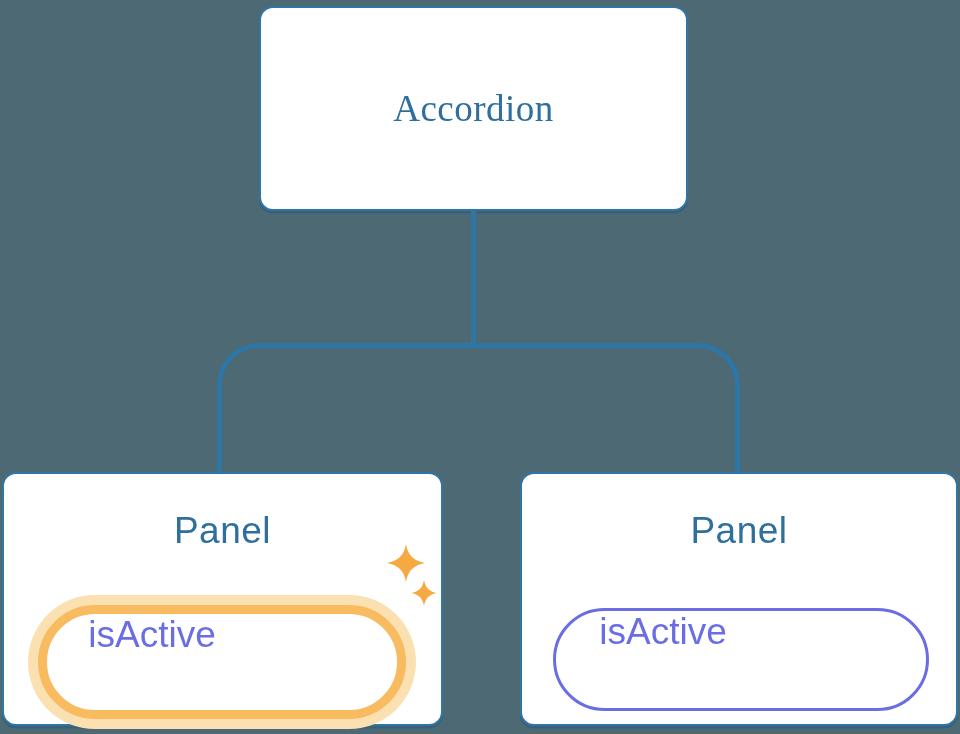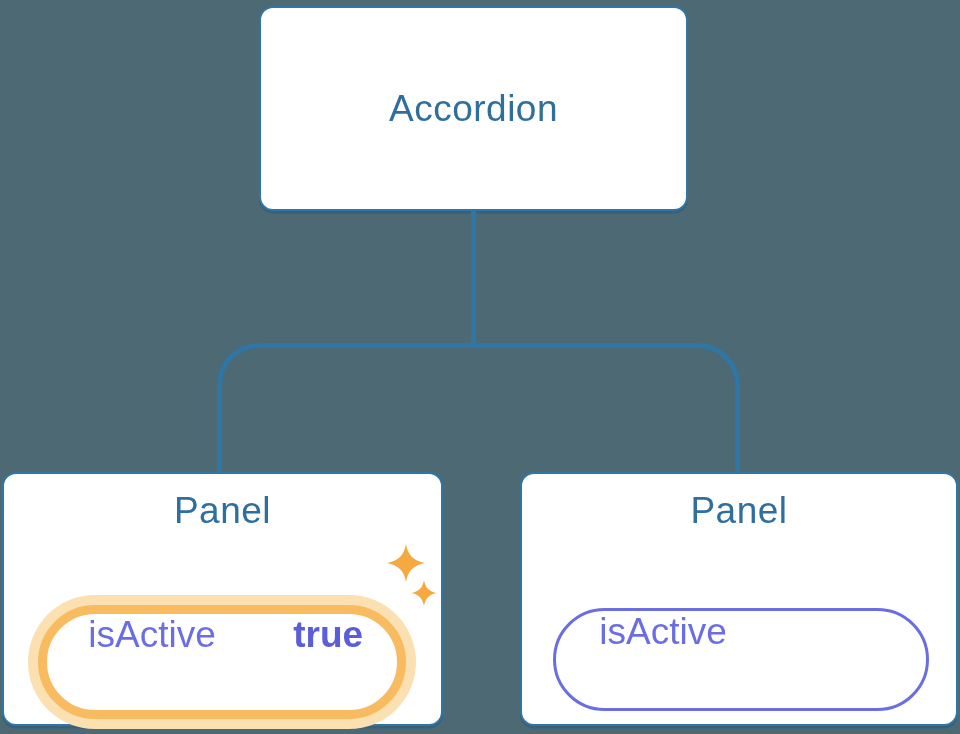--- a/index.html
+++ b/index.html
@@ -18,31 +18,31 @@
   .node {
     position: absolute;
     background: var(--node-fill, #FFFFFF);
     border: 2.5px solid var(--node-border-blue, #3076A5);
     border-radius: 14px;
     box-shadow: 0 2.5px 0 rgba(40, 90, 125, 0.55);
   }
   .node-root {
     left: 259px; top: 6px;
     width: 429px; height: 205px;
-    display: flex; align-items: center; justify-content: center;
+    display: flex; align-items: center; justify-content: center; font-family: Liberation Serif, serif;
   }
   .node-title, .panel-title {
     font-size: 37px;
     font-weight: 500;
     letter-spacing: 0.5px;
     color: var(--title-blue, #2E6F9E);
   }
   .panel-left  { left: 2px;   top: 472px; width: 441px; height: 254px; }
   .panel-right { left: 520px; top: 472px; width: 438px; height: 254px; }
-  .panel-title { text-align: center; margin-top: 16px; }
+  .panel-title { text-align: center; margin-top: 36px; }
 
   
   .connector-stem {
     position: absolute;
     left: 471px; top: 211px;
     width: 5px; height: 134px;
     background: var(--connector-blue, #2D76A6);
   }
   .connector-branch {
     position: absolute;
@@ -115,21 +115,20 @@
 
   <div class="connector-stem"></div>
   <div class="connector-branch"></div>
 
   <div class="node panel-left">
     <div class="panel-title">Panel</div>
 
     <div class="pill pill-active">
       <div class="cell cell-name">isActive</div>
       <div class="divider divider-active"></div>
-      <div class="cell cell-value value-bold">true</div>
     </div>
 
     <span class="sparkle sparkle-big">
       <svg viewBox="0 0 32 32" aria-hidden="true">
         <path fill="currentColor" d="M16 0 C17.6 9.4 22.6 14.4 32 16 C22.6 17.6 17.6 22.6 16 32 C14.4 22.6 9.4 17.6 0 16 C9.4 14.4 14.4 9.4 16 0 Z"></path>
       </svg>
     </span>
     <span class="sparkle sparkle-small">
       <svg viewBox="0 0 32 32" aria-hidden="true">
         <path fill="currentColor" d="M16 0 C17.6 9.4 22.6 14.4 32 16 C22.6 17.6 17.6 22.6 16 32 C14.4 22.6 9.4 17.6 0 16 C9.4 14.4 14.4 9.4 16 0 Z"></path>

